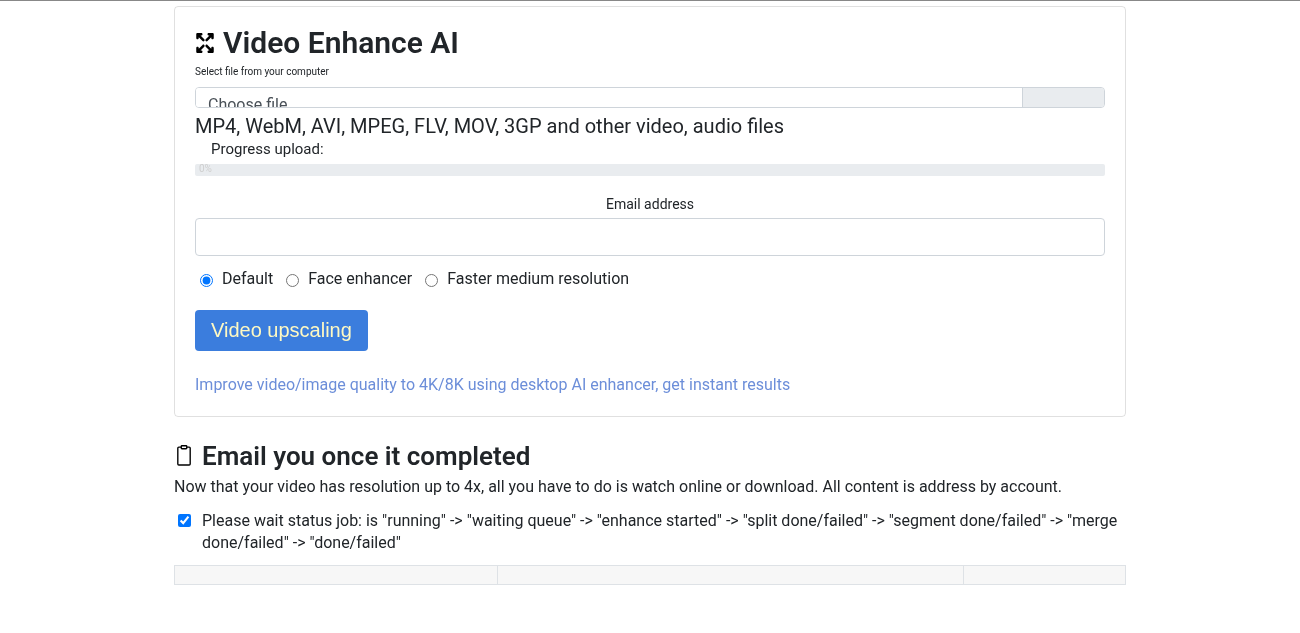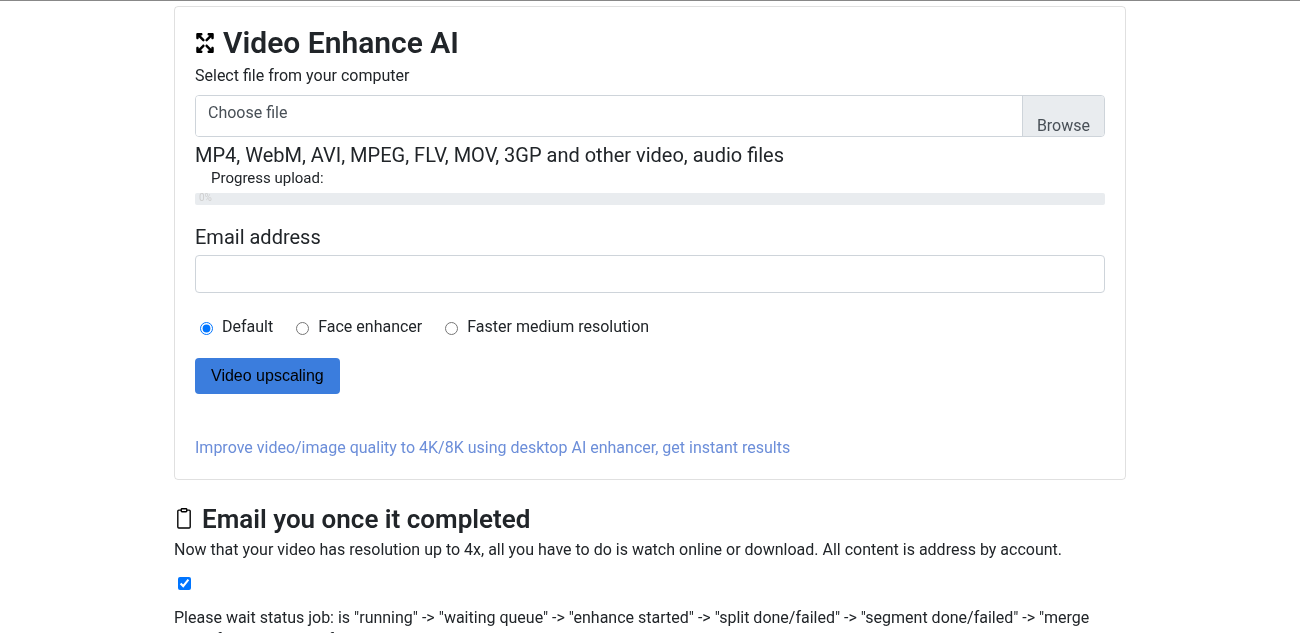--- a/index.html
+++ b/index.html
@@ -30,29 +30,29 @@
     align-items: center;
     gap: 8px;
   }
   h2.section-title.large {
     font-size: 26px;
     margin-top: 12px;
     margin-bottom: 4px;
   }
   .subtitle {
     margin: 4px 0 10px 0;
-    font-size: 16px;
+    font-size: 10px;
   }
   .file-picker {
     display: flex;
     width: 100%;
     border: 1px solid #ced4da;
     border-radius: 4px;
     overflow: hidden;
-    height: 42px;
+    height: 21px;
     margin-bottom: 6px;
   }
   .file-picker-label {
     flex: 1;
     padding: 7px 12px;
     color: #495057;
     background: #fff;
   }
   .file-picker-browse {
     background: #e9ecef;
@@ -79,74 +79,74 @@
   .progress-bar .pct {
     position: absolute;
     left: 4px;
     top: -1px;
     font-size: 10px;
     color: #cfcfcf;
   }
   .field-label {
     display: block;
     margin: 6px 0 6px 0;
-    font-size: 20px;
+    font-size: 14px;
+    text-align: center;
   }
   .text-input {
     width: 100%;
     height: 38px;
     border: 1px solid #ced4da;
     border-radius: 4px;
     padding: 6px 12px;
     font-size: 16px;
     outline: none;
   }
   .radio-row {
-    margin-top: 24px;
-    display: flex;
-    gap: 18px;
+    margin-top: 13px;
+    display: flex;
+    gap: 8px;
     align-items: center;
     font-size: 16px;
   }
   .radio-row label {
     display: inline-flex;
     align-items: center;
     gap: 6px;
   }
   .btn-primary {
     display: inline-block;
     margin-top: 22px;
     background: #3b7ddd;
-    color: #000000;
+    color: #fef9c3;
     border: none;
     border-radius: 4px;
     padding: 9px 16px;
-    font-size: 16px;
+    font-size: 20px;
     cursor: pointer;
   }
   .link-row {
-    margin-top: 44px;
+    margin-top: 24px;
   }
   .link-row a {
     color: #6c8ed9;
     text-decoration: none;
     font-size: 16px;
   }
   .para {
     margin: 6px 0 14px 0;
     font-size: 16px;
   }
   .status-row {
     display: flex;
     align-items: flex-start;
-    gap: 14px;
+    gap: 8px;
     margin: 8px 0 10px 0;
     font-size: 16px;
     line-height: 1.4;
-    flex-direction: column;
   }
   .status-row input[type=checkbox] {
     margin-top: 4px;
   }
   table.result-table {
     width: 100%;
     border-collapse: collapse;
     border: 1px dashed #777;
     font-size: 16px;
   }

